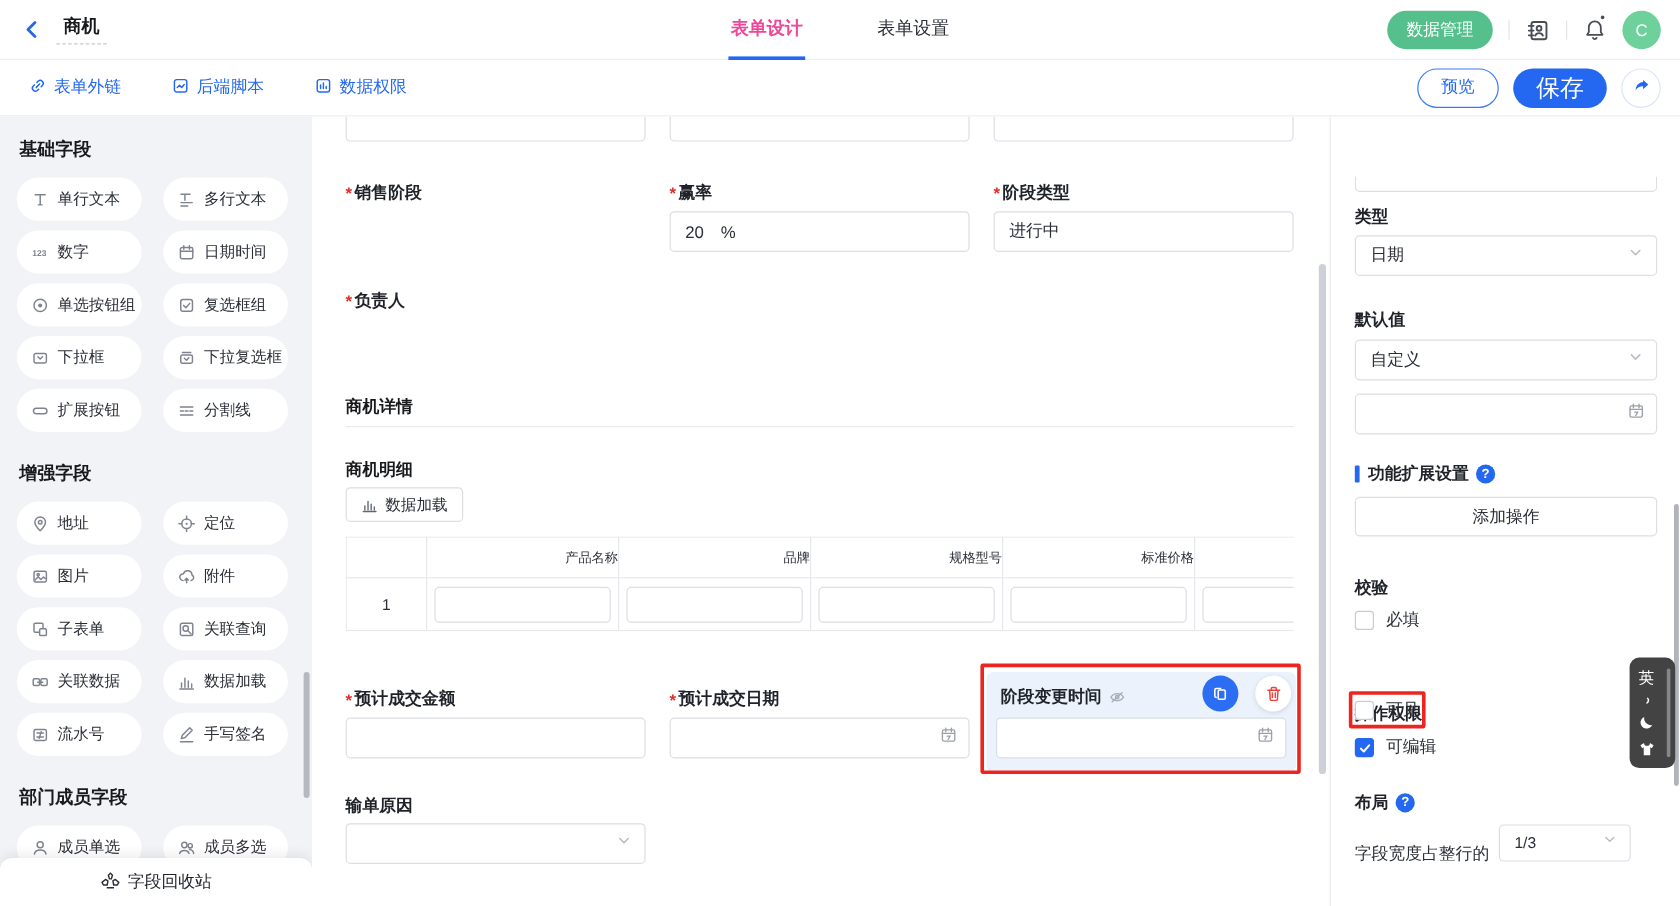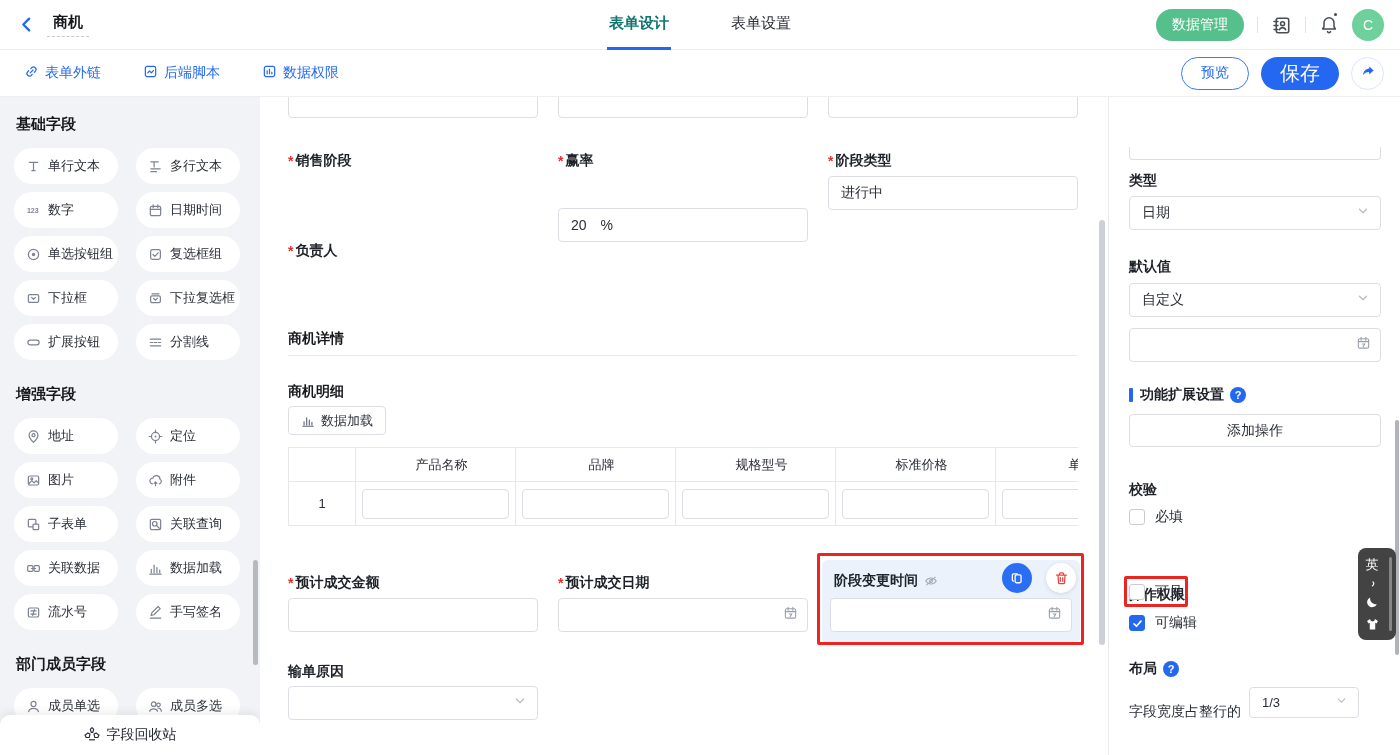--- a/index.html
+++ b/index.html
@@ -10,21 +10,21 @@
   
   #header { position:absolute; top:0; left:0; width:1400px; height:50px; background:#fff;
     border-bottom:1px solid #eceef2; display:flex; align-items:center; z-index:30; }
   .back-btn { margin-left:18px; display:flex; align-items:center; cursor:pointer; }
   .doc-title { margin-left:12px; font-size:15px; font-weight:600; color:#17191c;
     border-bottom:1px dashed #c6c9cf; padding:0 6px 4px; }
   .header-tabs { position:absolute; left:50%; transform:translateX(-50%); top:0; height:50px;
     display:flex; gap:58px; }
   .htab { height:50px; display:flex; align-items:center; font-size:15px; color:#2a2e36;
     border-bottom:3px solid transparent; padding:0 2px; cursor:pointer; }
-  .htab.active { color:#0f766e; border-bottom-color:#2468f2; font-weight:600; }
+  .htab.active { color:#ec4899; border-bottom-color:#2468f2; font-weight:600; }
   .header-right { position:absolute; right:16px; top:0; height:50px; display:flex; align-items:center; }
   .green-pill { height:32px; border-radius:16px; background:#56c08c; color:#fff; font-size:14px;
     display:flex; align-items:center; padding:0 16px; cursor:pointer; }
   .vdiv { width:1px; height:16px; background:#e2e4e8; margin:0 13px; }
   .hicon { color:#474c55; display:flex; align-items:center; position:relative; cursor:pointer; }
   .bell-dot { position:absolute; top:-2px; right:2px; width:3px; height:3px; border-radius:50%; background:#474c55; }
   .avatar { width:32px; height:32px; border-radius:50%; background:#6ed09b; color:#fff; font-size:14px;
     display:flex; align-items:center; justify-content:center; margin-left:13px; cursor:pointer; }
 
   
@@ -66,21 +66,21 @@
   .tag-user { height:26px; border-radius:4px; background:#f3ebfc; display:flex; align-items:center;
     gap:6px; padding:0 10px 0 4px; font-size:13px; color:#2a2e36; }
   .uavatar { width:20px; height:20px; border-radius:50%; background:#52c08c; display:flex;
     align-items:center; justify-content:center; color:#fff; }
   .sec-head { font-size:14px; font-weight:700; color:#17191c; }
   .loadbtn { height:29px; border:1px solid #dcdee3; border-radius:4px; background:#fff; display:inline-flex;
     align-items:center; gap:6px; padding:0 12px; font-size:13px; color:#2a2e36; cursor:pointer; }
   .loadbtn svg { color:#5f6672; }
   table.subtable { border-collapse:collapse; table-layout:fixed; width:867px; }
   .subtable th, .subtable td { border:1px solid #e6e8ec; font-weight:400; }
-  .subtable th { height:34px; font-size:13px; color:#2a2e36; text-align:center; padding-left:12px; }
+  .subtable th { height:34px; font-size:11px; color:#2a2e36; text-align:right; padding-left:12px; }
   .subtable td { height:44px; font-size:13px; color:#2a2e36; }
   .cell-input { height:30px; margin:0 6px; border:1px solid #dcdee3; border-radius:4px; }
   .rownum { text-align:center; }
   .sel-field { position:absolute; left:562px; top:463px; width:258px; height:84px; background:#ebf2fb; border-radius:6px; }
   .mini-btn { position:absolute; width:30px; height:30px; border-radius:50%; display:flex; align-items:center;
     justify-content:center; cursor:pointer; }
   .copy-btn { background:#2b6df3; }
   .del-btn { background:#fff; box-shadow:0 1px 4px rgba(0,0,0,.12); }
   .annotation { border:3px solid #ec2521; border-radius:2px; pointer-events:none; z-index:20; }
   #canvas-scroll { position:absolute; right:3px; top:123px; width:6px; height:425px; background:#cdd0d6; border-radius:3px; }
@@ -380,21 +380,21 @@
     </div>
   <div class="abs flabel" style="left:298px; top:55px;">
       <span class="star">*</span>
       <span>赢率</span>
     </div>
   <div class="abs flabel" style="left:568px; top:55px;">
       <span class="star">*</span>
       <span>阶段类型</span>
     </div>
 
-  <div class="abs ibox" style="left:298px; top:79px; width:250px; height:34px;margin-top:32px;">
+  <div class="abs ibox" style="left:298px; top:79px; width:250px; height:34px;">
     <div class="fval">
         <span>20</span>
         <span style="margin-left:14px;">%</span>
       </div>
   </div>
   <div class="abs ibox" style="left:568px; top:79px; width:250px; height:34px;">
     <div class="fval">进行中</div>
   </div>
 
   <div class="abs flabel" style="left:28px; top:145px;">

